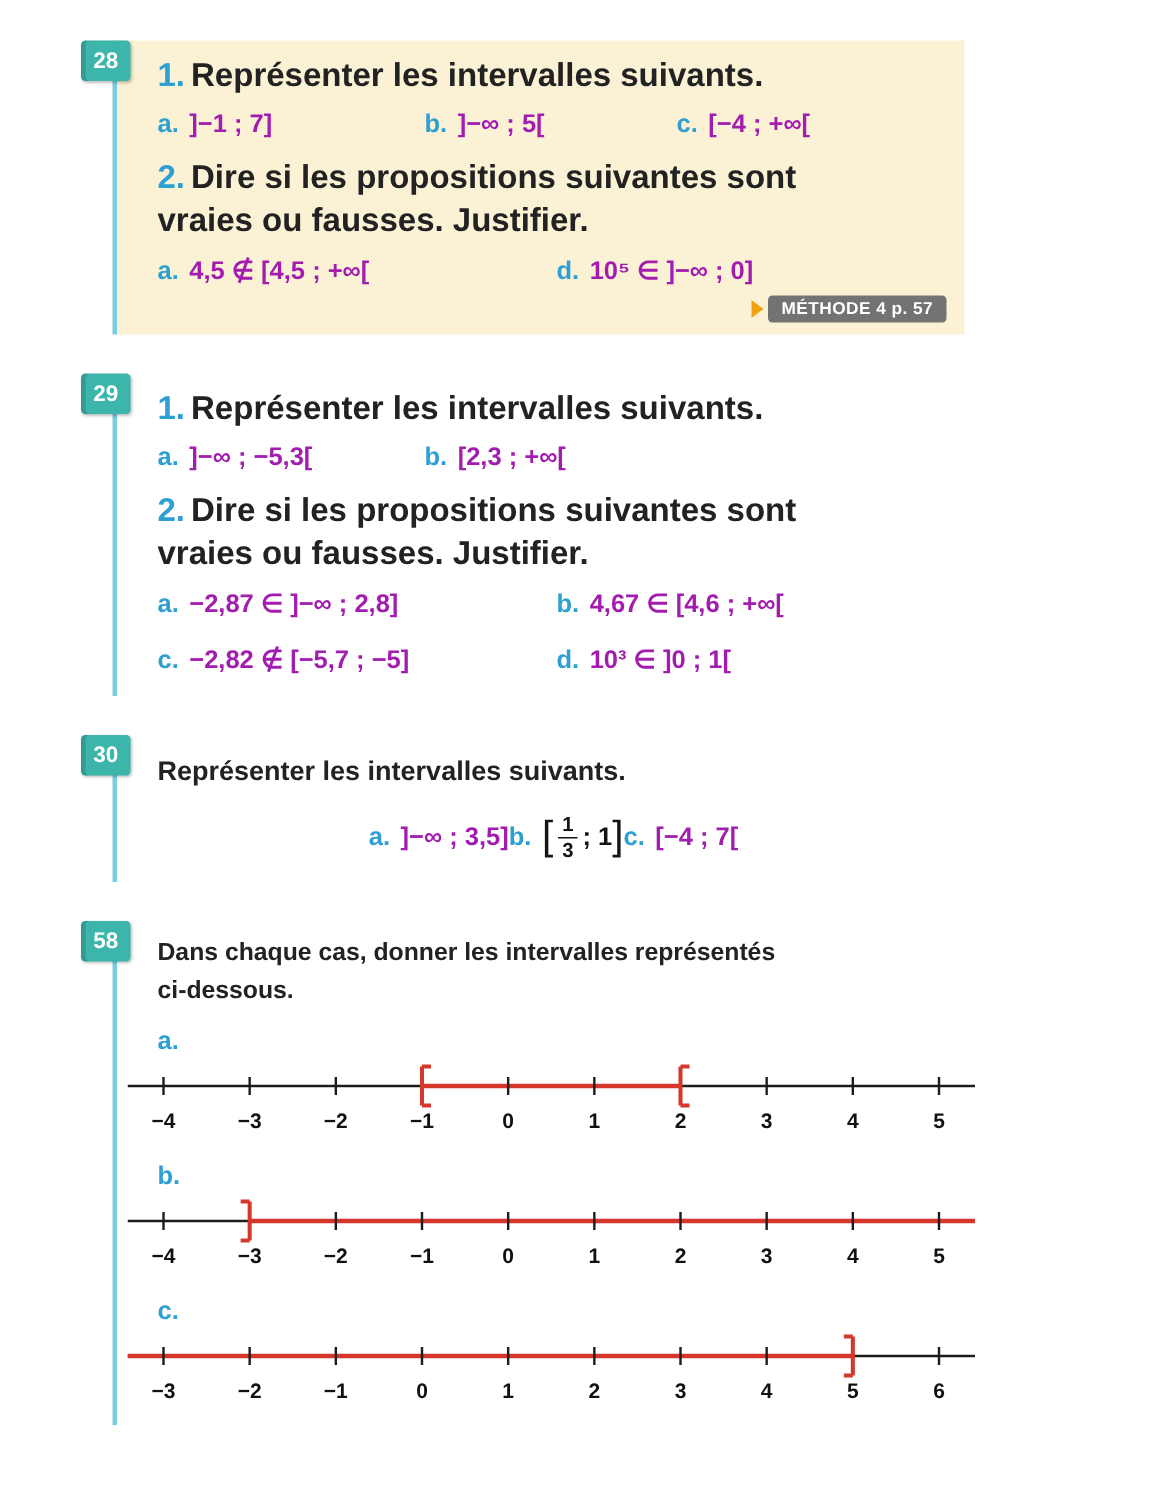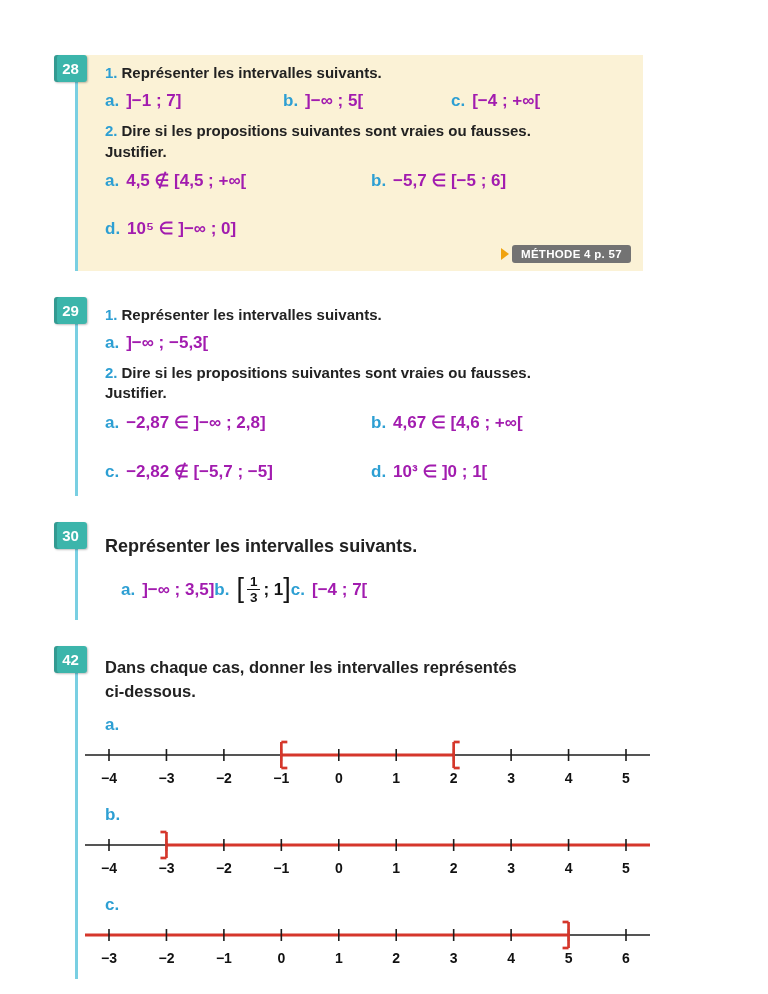--- a/index.html
+++ b/index.html
@@ -1,38 +1,38 @@
 <!DOCTYPE html>
 <html><head>
 <meta charset="utf-8">
 <style>
   *{box-sizing:border-box}
   body{margin:0;background:#fff;font-family:"Liberation Sans",sans-serif;color:#222}
-  .page{width:768px;height:979px;position:relative;overflow:hidden;background:#fff;padding-top:55px}
+  .page{width:768px;height:979px;position:relative;overflow:hidden;background:#fff;padding-top:27px}
   .ex{position:relative;margin:0 0 26px 75px;width:568px}
   .rule{position:absolute;left:0;top:2px;bottom:0;width:3px;background:#79cfe2;z-index:1}
   .badge{position:absolute;left:-21px;top:0;width:33px;height:27px;background:#3cb5ab;border-radius:3px;color:#fff;font-weight:700;font-size:15px;display:flex;align-items:center;justify-content:center;box-shadow:inset 3px 0 0 rgba(0,0,0,.15),1px 1px 2px rgba(0,0,0,.25);z-index:2}
   .highlighted{background:#fbf2d6}
   .content{position:relative;z-index:1;padding:8px 12px 8px 30px}
-  .qline{margin:0 0 8px;font-size:15px;font-weight:600;line-height:1.35;color:#222}
+  .qline{margin:0 0 8px;font-size:22px;font-weight:600;line-height:1.35;color:#222}
   .q2t{max-width:486px}
   .qnum{color:#2d9fd3;font-weight:700;margin-right:4px}
   .row3{display:flex;margin:0 0 10px}
   .row3 .it:nth-child(1){flex:0 0 178px}
   .row3 .it:nth-child(2){flex:0 0 168px}
   .row3 .it:nth-child(3){flex:1}
   .lbl{color:#2d9fd3;font-weight:700;margin-right:7px;font-size:17px}
   .math{font-weight:700;font-size:17px;color:#a21caf;white-space:nowrap}
   .grid2{display:grid;grid-template-columns:266px 1fr;row-gap:27px;margin:2px 0 6px}
-  .g29{row-gap:28px}
+  .g29{row-gap:16px}
   .method-row{display:flex;justify-content:flex-end;align-items:center;margin-top:4px}
   .chev{width:0;height:0;border-left:8px solid #f0a30f;border-top:6px solid transparent;border-bottom:6px solid transparent;margin-right:3px}
   .pill{background:#737373;color:#fff;font-size:11.5px;font-weight:700;padding:3px 9px;border-radius:3px;letter-spacing:.3px}
   .title30{font-size:18px;margin:4px 0 16px}
-  .row30{display:flex;justify-content:flex-start;align-items:center;padding:0 14px 6px 16px}
+  .row30{display:flex;justify-content:center;align-items:center;padding:0 14px 6px 16px}
   .mathw{font-weight:700;font-size:17px;color:#141414;display:inline-flex;align-items:center}
   .bigbr{font-size:27px;font-weight:500;line-height:1;position:relative;top:-1px}
   .frac{display:inline-flex;flex-direction:column;align-items:center;font-size:13.5px;line-height:1.15;margin:0 3px}
   .fnum{border-bottom:1.6px solid #141414;padding:0 3px}
   .title31{font-size:16.5px;margin:2px 0 4px;font-weight:600;line-height:1.35}
   .title31b{font-size:16.5px;margin:0;font-weight:600}
   .nl-label{color:#2d9fd3;font-weight:700;font-size:17px;margin:14px 0 0}
   .nl{margin:4px 0 2px -20px;height:52px}
   .nl svg{display:block}
 </style>
@@ -47,37 +47,37 @@
     <div class="content">
       <p class="qline"><span class="qnum">1.</span><span>Représenter les intervalles suivants.</span></p>
       <div class="row3">
         <span class="it"><span class="lbl">a.</span><span class="math">]−1 ; 7]</span></span>
         <span class="it"><span class="lbl">b.</span><span class="math">]−∞ ; 5[</span></span>
         <span class="it"><span class="lbl">c.</span><span class="math">[−4 ; +∞[</span></span>
       </div>
       <p class="qline q2t"><span class="qnum">2.</span><span>Dire si les propositions suivantes sont vraies ou fausses. Justifier.</span></p>
       <div class="grid2">
         <span class="it"><span class="lbl">a.</span><span class="math">4,5 ∉ [4,5 ; +∞[</span></span>
-        <span class="it"><span class="lbl">b.</span><span class="math">−5,7 ∈ [−5 ; 6]</span></span>
         <span class="it"><span class="lbl">d.</span><span class="math">10⁵ ∈ ]−∞ ; 0]</span></span>
       </div>
       <div class="method-row">
         <span class="chev"></span>
         <span class="pill">MÉTHODE 4 p. 57</span>
       </div>
     </div>
   </section>
 
   <section class="ex">
     <div class="rule"></div>
     <div class="badge">29</div>
     <div class="content">
       <p class="qline"><span class="qnum">1.</span><span>Représenter les intervalles suivants.</span></p>
       <div class="row3">
         <span class="it"><span class="lbl">a.</span><span class="math">]−∞ ; −5,3[</span></span>
+        <span class="it"><span class="lbl">b.</span><span class="math">[2,3 ; +∞[</span></span>
       </div>
       <p class="qline q2t"><span class="qnum">2.</span><span>Dire si les propositions suivantes sont vraies ou fausses. Justifier.</span></p>
       <div class="grid2 g29">
         <span class="it"><span class="lbl">a.</span><span class="math">−2,87 ∈ ]−∞ ; 2,8]</span></span>
         <span class="it"><span class="lbl">b.</span><span class="math">4,67 ∈ [4,6 ; +∞[</span></span>
         <span class="it"><span class="lbl">c.</span><span class="math">−2,82 ∉ [−5,7 ; −5]</span></span>
         <span class="it"><span class="lbl">d.</span><span class="math">10³ ∈ ]0 ; 1[</span></span>
       </div>
     </div>
   </section>
@@ -99,21 +99,21 @@
           <span>; 1</span>
           <span class="bigbr">]</span>
         </span>
         <span class="it"><span class="lbl">c.</span><span class="math">[−4 ; 7[</span></span>
       </div>
     </div>
   </section>
 
   <section class="ex">
     <div class="rule"></div>
-    <div class="badge">42</div>
+    <div class="badge">58</div>
     <div class="content">
       <p class="title31">Dans chaque cas, donner les intervalles représentés</p>
       <p class="title31b">ci-dessous.</p>
 
       <p class="nl-label">a.</p>
       <div class="nl">
           <svg width="565" height="52">
             <line x1="0" y1="16" x2="565" y2="16" stroke="#1c1c1c" stroke-width="1.6"></line>
             <line x1="196.33333333333331" y1="16" x2="368.66666666666663" y2="16" stroke="#d5372b" stroke-width="3"></line>
             <line x1="24" y1="10" x2="24" y2="22" stroke="#1c1c1c" stroke-width="1.6"></line>

